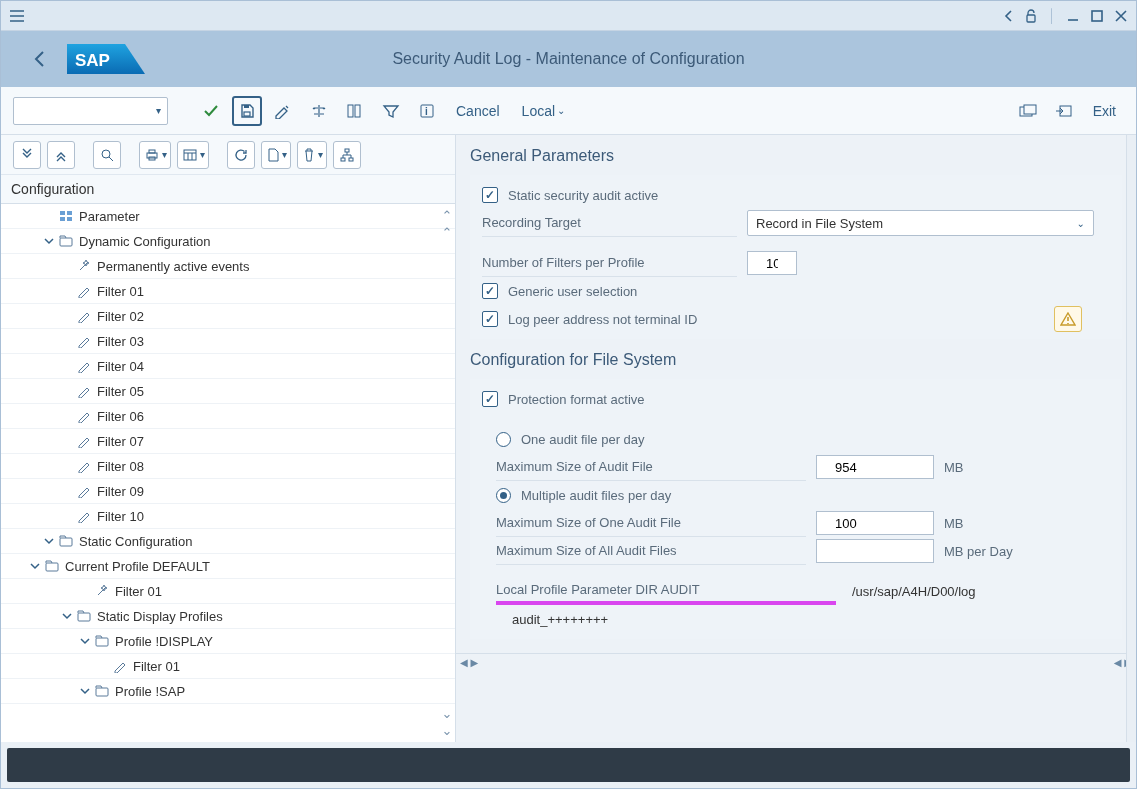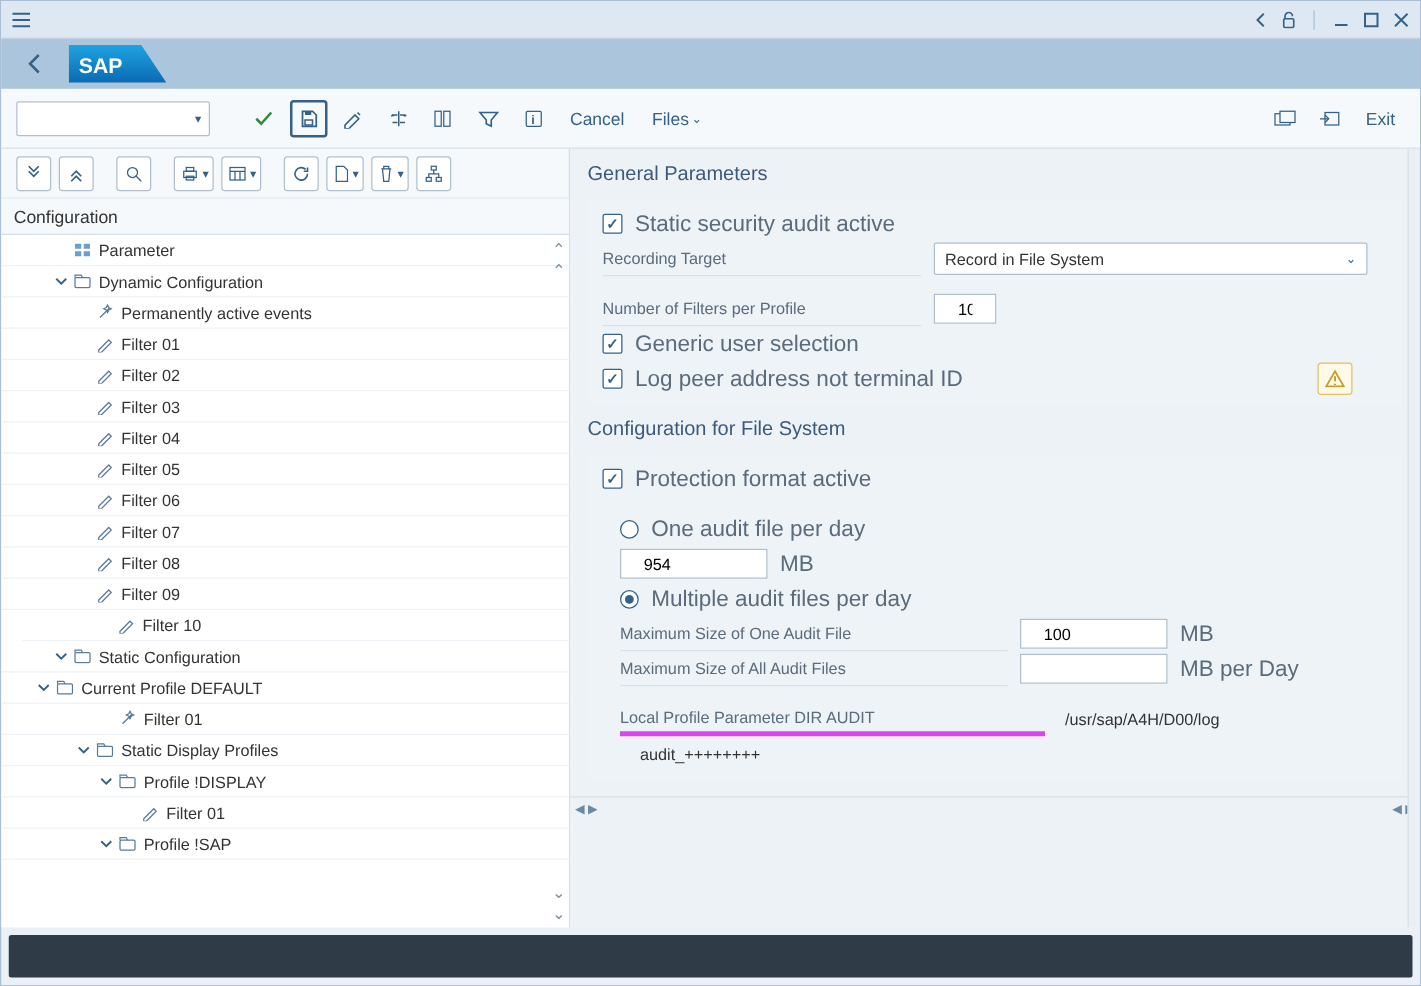--- a/index.html
+++ b/index.html
@@ -2,21 +2,21 @@
 <html><head>
 <meta charset="utf-8">
 <style>
 * { box-sizing: border-box; margin: 0; padding: 0; font-family: Arial, sans-serif; }
 body { background: #fff; font-size: 13px; color: #333; }
 .window { width: 1137px; height: 789px; border: 1px solid #a9bfd6; display: flex; flex-direction: column; background: #eaf0f6; }
 .titlebar { height: 30px; background: #dde8f2; display: flex; align-items: center; justify-content: space-between; padding: 0 8px; border-bottom: 1px solid #c5d4e3; }
 .titlebar-left, .titlebar-right { display: flex; align-items: center; gap: 10px; }
 .titlebar svg { display: block; }
 .tb-btn { cursor: pointer; color: #346187; display: flex; align-items: center; }
-.appheader { height: 40px; background: #abc5dd; display: flex; align-items: center; padding: 0 10px; position: relative; }
+.appheader { height: 56px; background: #abc5dd; display: flex; align-items: center; padding: 0 22px; position: relative; }
 .back-btn { width: 34px; height: 34px; display: flex; align-items: center; justify-content: center; cursor: pointer; color: #346187; }
 .sap-logo { margin-left: 10px; }
 .app-title { position: absolute; left: 50%; transform: translateX(-50%); font-size: 16px; color: #3c5a78; }
 .toolbar { height: 48px; background: #f5f9fc; border-bottom: 1px solid #d5dfe9; display: flex; align-items: center; padding: 0 12px; gap: 6px; }
 .tb-select { width: 155px; height: 28px; border: 1px solid #b0bfcf; background: #fff; display: flex; align-items: center; justify-content: flex-end; padding: 0 6px; cursor: pointer; border-radius: 2px; }
 .tb-spacer { width: 16px; }
 .tb-icon { width: 30px; height: 30px; display: flex; align-items: center; justify-content: center; cursor: pointer; color: #346187; border-radius: 3px; }
 .tb-icon.active { border: 2px solid #346187; }
 .tb-link { color: #346187; font-size: 14px; cursor: pointer; padding: 0 8px; display: flex; align-items: center; gap: 2px; }
 .tb-flex { flex: 1; }
@@ -36,21 +36,21 @@
 .tree-scroll-ind { position: absolute; right: 2px; width: 12px; display:flex; flex-direction:column; align-items:center; gap:2px; color:#7a94ad; }
 .right-panel { flex: 1; background: #edf2f7; overflow: auto; position: relative; }
 .right-inner { padding: 0 14px 14px 14px; }
 .section-title { font-size: 16px; color: #3c5a78; padding: 12px 0 10px 0; }
 .section-body { background: #eef3f8; padding: 6px 0 6px 12px; }
 .form-row { display: flex; align-items: center; height: 28px; gap: 10px; }
 .chk { width: 16px; height: 16px; border: 1px solid #346187; background: #fff; display: inline-flex; align-items: center; justify-content: center; color: #346187; font-size: 12px; border-radius:2px; cursor:pointer; }
 .chk.checked::after { content:"✓"; font-weight:bold; }
 .radio { width: 15px; height: 15px; border: 1px solid #346187; border-radius: 50%; display:inline-flex; align-items:center; justify-content:center; cursor:pointer; background:#fff;}
 .radio.on::after { content:""; width:7px; height:7px; background:#346187; border-radius:50%; }
-.flabel { color: #5a6b7b; font-size: 18px; }
+.flabel { color: #5a6b7b; font-size: 13px; }
 .flabel-col { width: 255px; color:#5a6b7b; font-size:13px; border-bottom:1px solid #d8e1ea; height:100%; display:flex; align-items:center;}
 .fselect { flex:1; max-width:340px; height: 26px; border: 1px solid #b0bfcf; background: #fff; display: flex; align-items: center; justify-content: space-between; padding: 0 8px; cursor:pointer; border-radius:2px;}
 .finput { width: 50px; height:24px; border:1px solid #b0bfcf; background:#fff; padding:0 18px; font-size:13px; }
 .finput.w110 { width:118px; }
 .warn-box { width:28px; height:26px; border:1px solid #e0c060; background:#fff9e8; display:flex; align-items:center; justify-content:center; border-radius:3px; margin-left:auto; margin-right:40px;}
 .ro-row { display:flex; align-items:center; height:28px; }
 .ro-label { width:340px; color:#5a6b7b; border-bottom:4px solid #d946ef; height:100%; display:flex; align-items:center; }
 .ro-value { color:#333;margin-left:16px; }
 .hr-space { height:12px; }
 .vrule { position:absolute; top:0; bottom:0; right:0; width:10px; background:#e9eff5; border-left:1px solid #d5dfe9;}
@@ -114,20 +114,21 @@
           <defs>
             <linearGradient id="g" x1="0" y1="0" x2="0" y2="1">
               <stop offset="0" stop-color="#1fa3e0"></stop>
               <stop offset="1" stop-color="#0a6bb3"></stop>
             </linearGradient>
           </defs>
           <path d="M0 4h58l20 30H0z" fill="url(#g)"></path>
           <text x="8" y="26" fill="#fff" font-family="Arial" font-weight="bold" font-size="17">SAP</text>
         </svg>
     </div>
+    <div class="app-title">Security Audit Log - Maintenance of Configuration</div>
   </div>
 
   <div class="toolbar">
     <div class="tb-select">
         <span class="chev">▾</span>
       </div>
     <div class="tb-spacer"></div>
     <div class="tb-icon">
         <svg width="16" height="16">
           <path d="M2 8l4 4 8-9" stroke="#2e8b3d" stroke-width="2" fill="none"></path>
@@ -163,21 +164,21 @@
         </svg>
       </div>
     <div class="tb-icon">
         <svg width="16" height="16">
           <rect x="2" y="2" width="12" height="12" rx="1" stroke="#346187" fill="none"></rect>
           <text x="6" y="12" font-size="10" font-family="serif" font-weight="bold" fill="#346187">i</text>
         </svg>
       </div>
     <div class="tb-link">Cancel</div>
     <div class="tb-link">
-        <span>Files</span>
+        <span>Local</span>
         <span class="chev">⌄</span>
       </div>
     <div class="tb-flex"></div>
     <div class="tb-icon">
         <svg width="18" height="14">
           <rect x="1" y="3" width="12" height="9" stroke="#346187" fill="none"></rect>
           <rect x="5" y="1" width="12" height="9" stroke="#346187" fill="#f5f9fc"></rect>
         </svg>
       </div>
     <div class="tb-icon">
@@ -366,21 +367,21 @@
           </div>
           <div class="tree-row" style="padding-left: 58px;">
             <span class="tw"></span>
             <span class="tree-icon">
               <svg width="14" height="14">
                 <path d="M2 12l8-8 2 2-8 8H2v-2z" stroke="#5a7a9a" fill="none"></path>
               </svg>
             </span>
             <span class="tree-label">Filter 09</span>
           </div>
-          <div class="tree-row" style="padding-left: 58px; margin-left: 17px;">
+          <div class="tree-row" style="padding-left: 58px;">
             <span class="tw"></span>
             <span class="tree-icon">
               <svg width="14" height="14">
                 <path d="M2 12l8-8 2 2-8 8H2v-2z" stroke="#5a7a9a" fill="none"></path>
               </svg>
             </span>
             <span class="tree-label">Filter 10</span>
           </div>
           <div class="tree-row" style="padding-left: 40px;">
             <span class="tw">
@@ -516,20 +517,21 @@
           <div class="form-row">
             <span class="chk checked"></span>
             <span class="flabel">Protection format active</span>
           </div>
           <div class="hr-space"></div>
           <div class="form-row" style="padding-left:14px">
             <span class="radio"></span>
             <span class="flabel">One audit file per day</span>
           </div>
           <div class="form-row" style="padding-left:14px">
+            <span class="flabel-col" style="width:310px">Maximum Size of Audit File</span>
             <input class="finput w110" value="954" style="">
             <span class="flabel">MB</span>
           </div>
           <div class="form-row" style="padding-left:14px">
             <span class="radio on"></span>
             <span class="flabel">Multiple audit files per day</span>
           </div>
           <div class="form-row" style="padding-left:14px">
             <span class="flabel-col" style="width:310px">Maximum Size of One Audit File</span>
             <input class="finput w110" value="100" style="">

